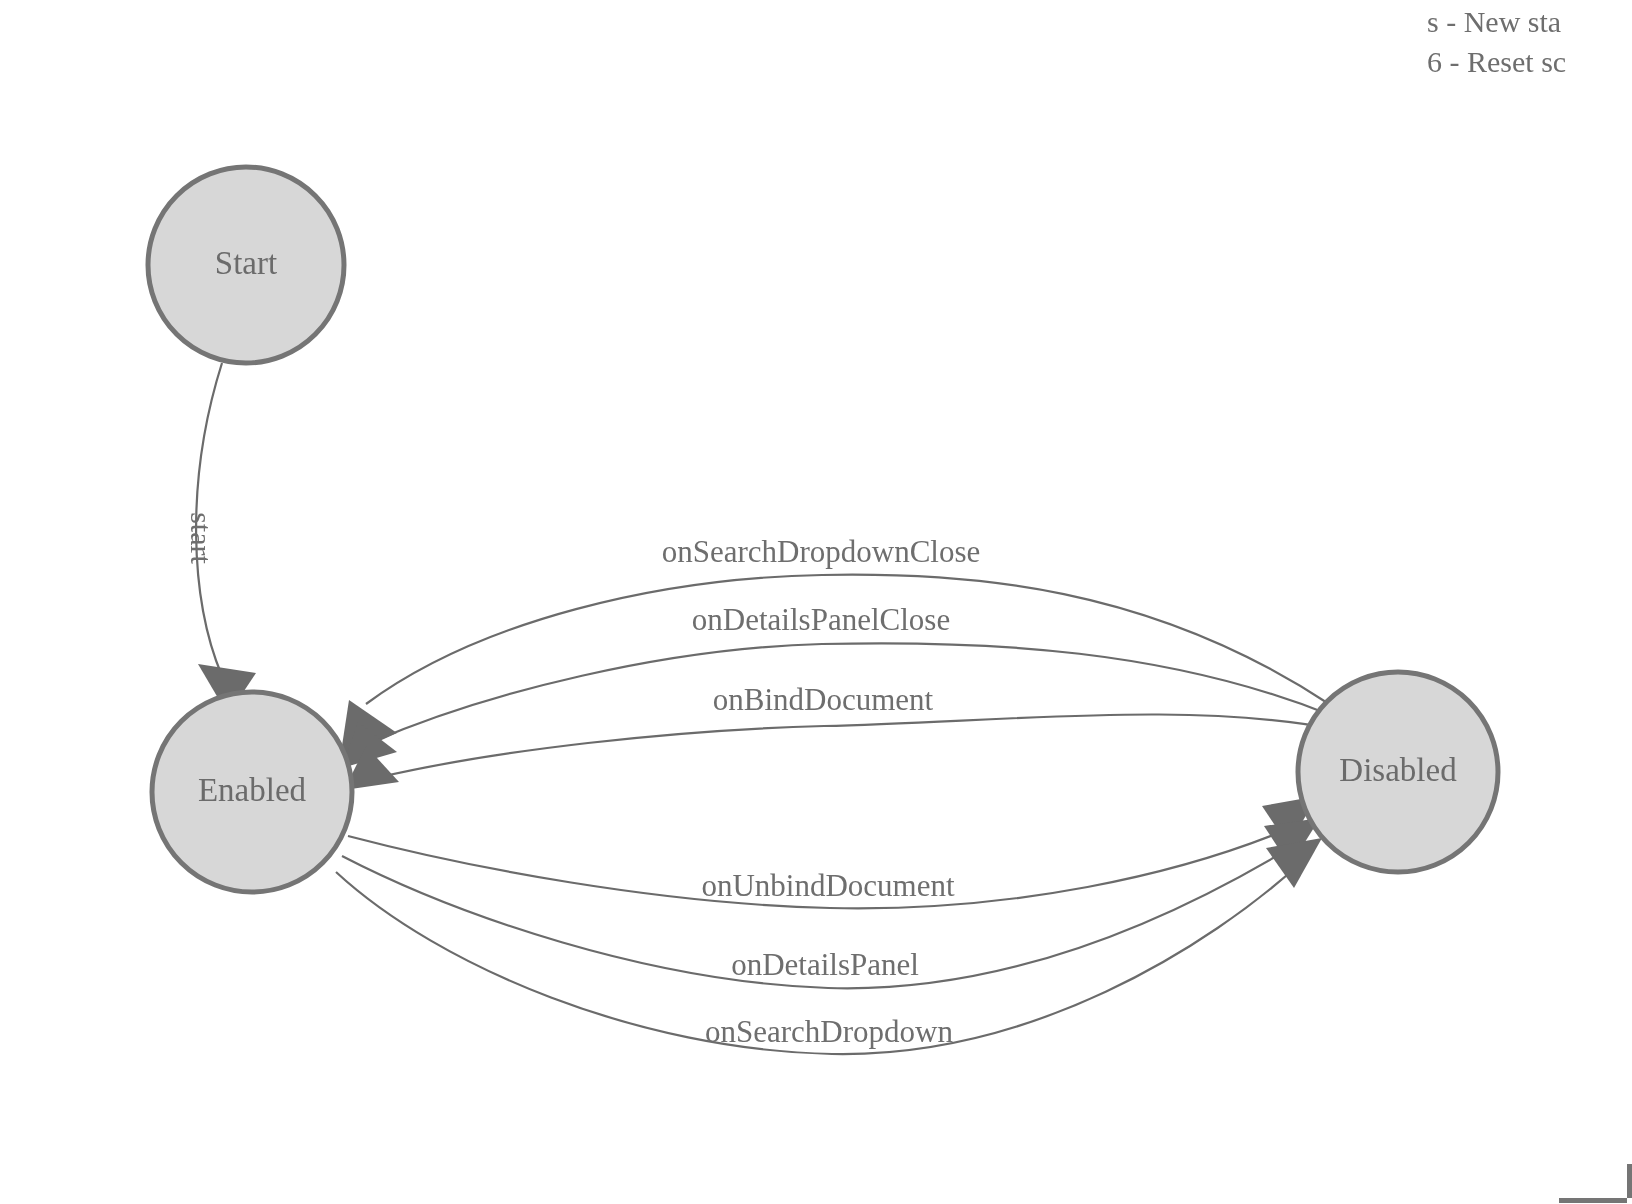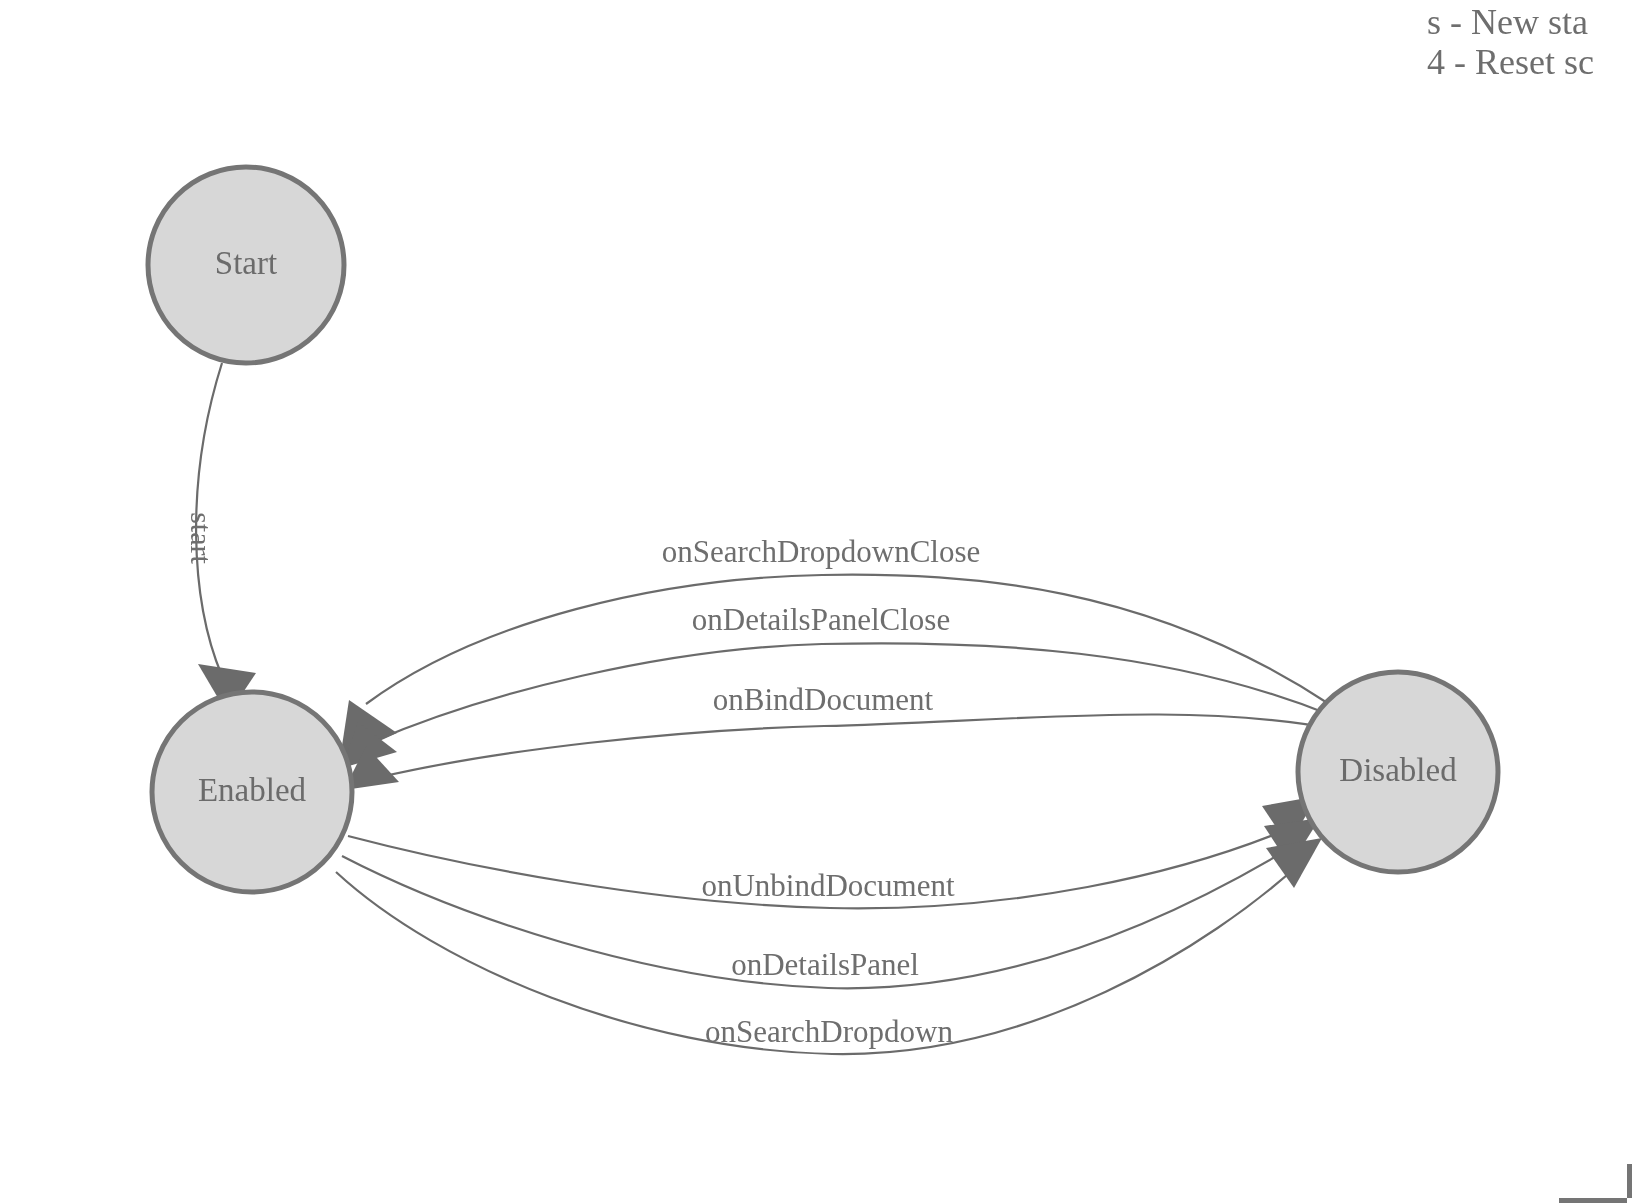--- a/index.html
+++ b/index.html
@@ -74,21 +74,21 @@
   
   #help-legend {
     position: absolute;
     right: 0;
     top: 0;
     width: 205px;
     padding-top: 2px;
     overflow: hidden;
     white-space: nowrap;
     font-family: "Liberation Serif", "DejaVu Serif", serif;
-    font-size: 36px;
+    font-size: 30px;
     line-height: 40px;
     color: #6e6e6e;
   }
   #help-legend .help-line {
     white-space: nowrap;
     overflow: hidden;
   }
 
   
   #scroll-corner-v {
@@ -177,17 +177,17 @@
     <g>
       <circle class="node-circle" cx="1398" cy="772" r="100"></circle>
       <text class="node-label" x="1398" y="773">Disabled</text>
     </g>
 
   </svg>
 </div>
 
 <div id="help-legend">
   <div class="help-line">s - New sta</div>
-  <div class="help-line">4 - Reset sc</div>
+  <div class="help-line">6 - Reset sc</div>
 </div>
 
 <div id="scroll-corner-v"></div>
 <div id="scroll-corner-h"></div>
 
 </body></html>

